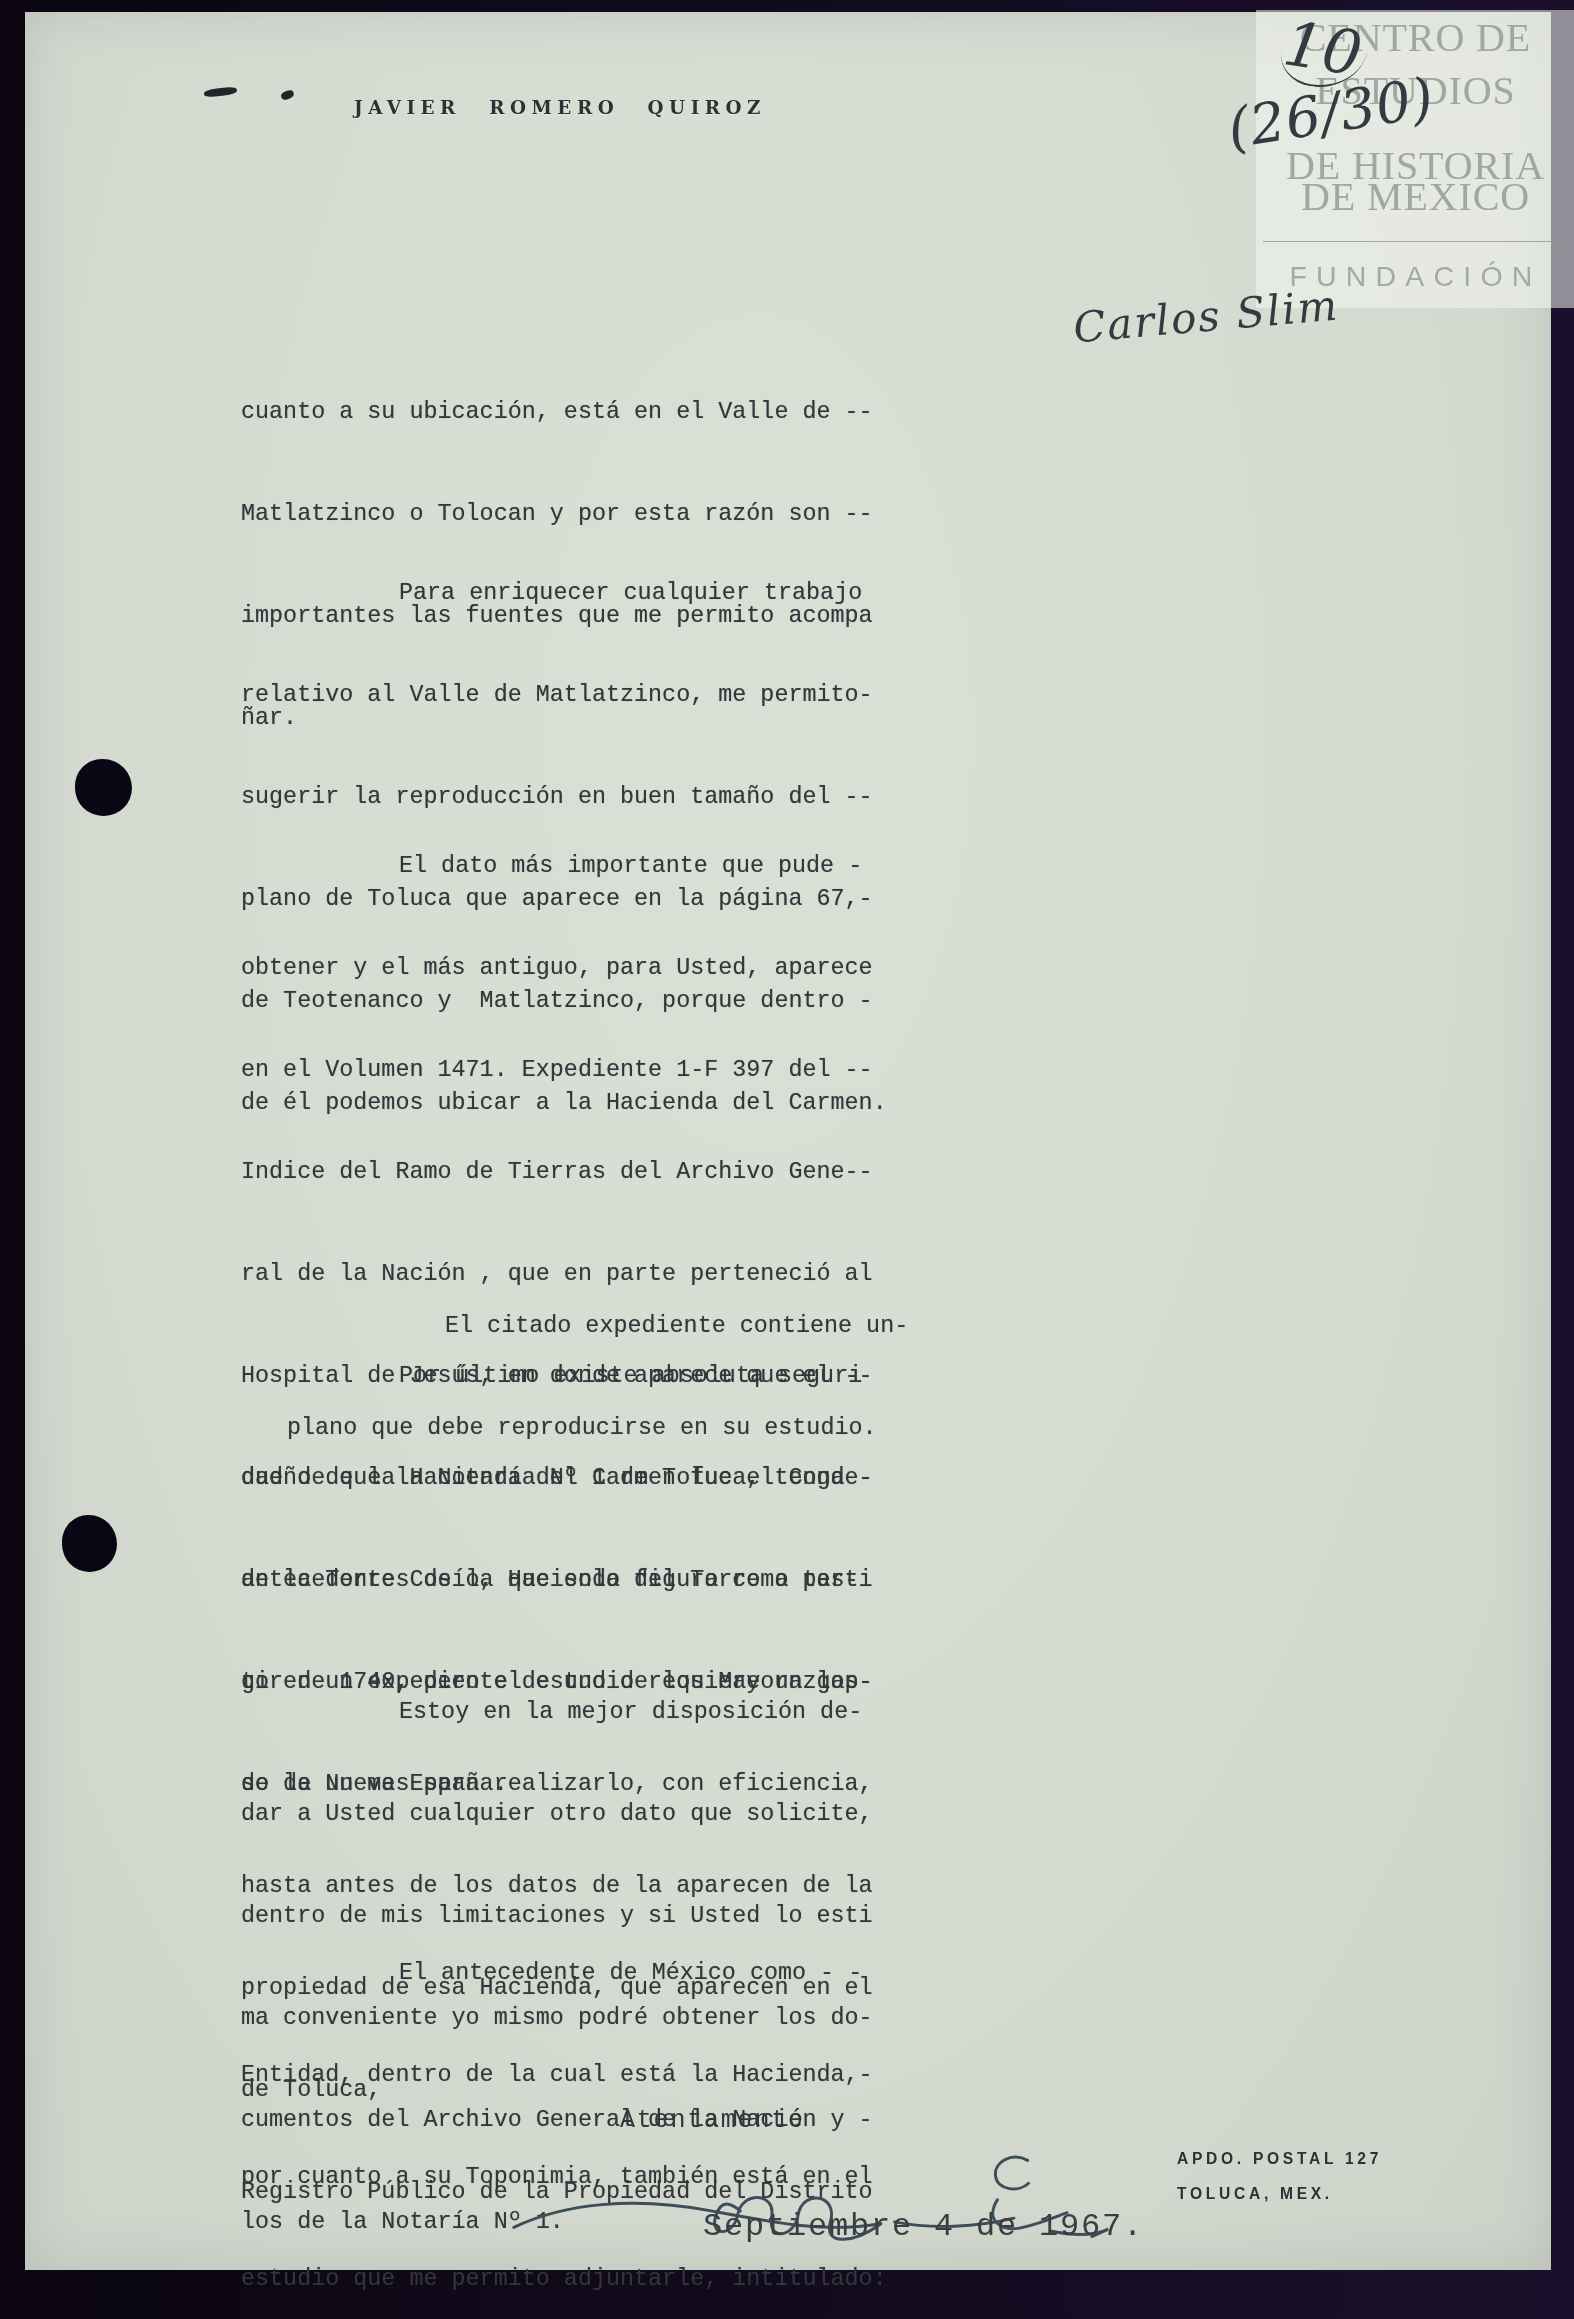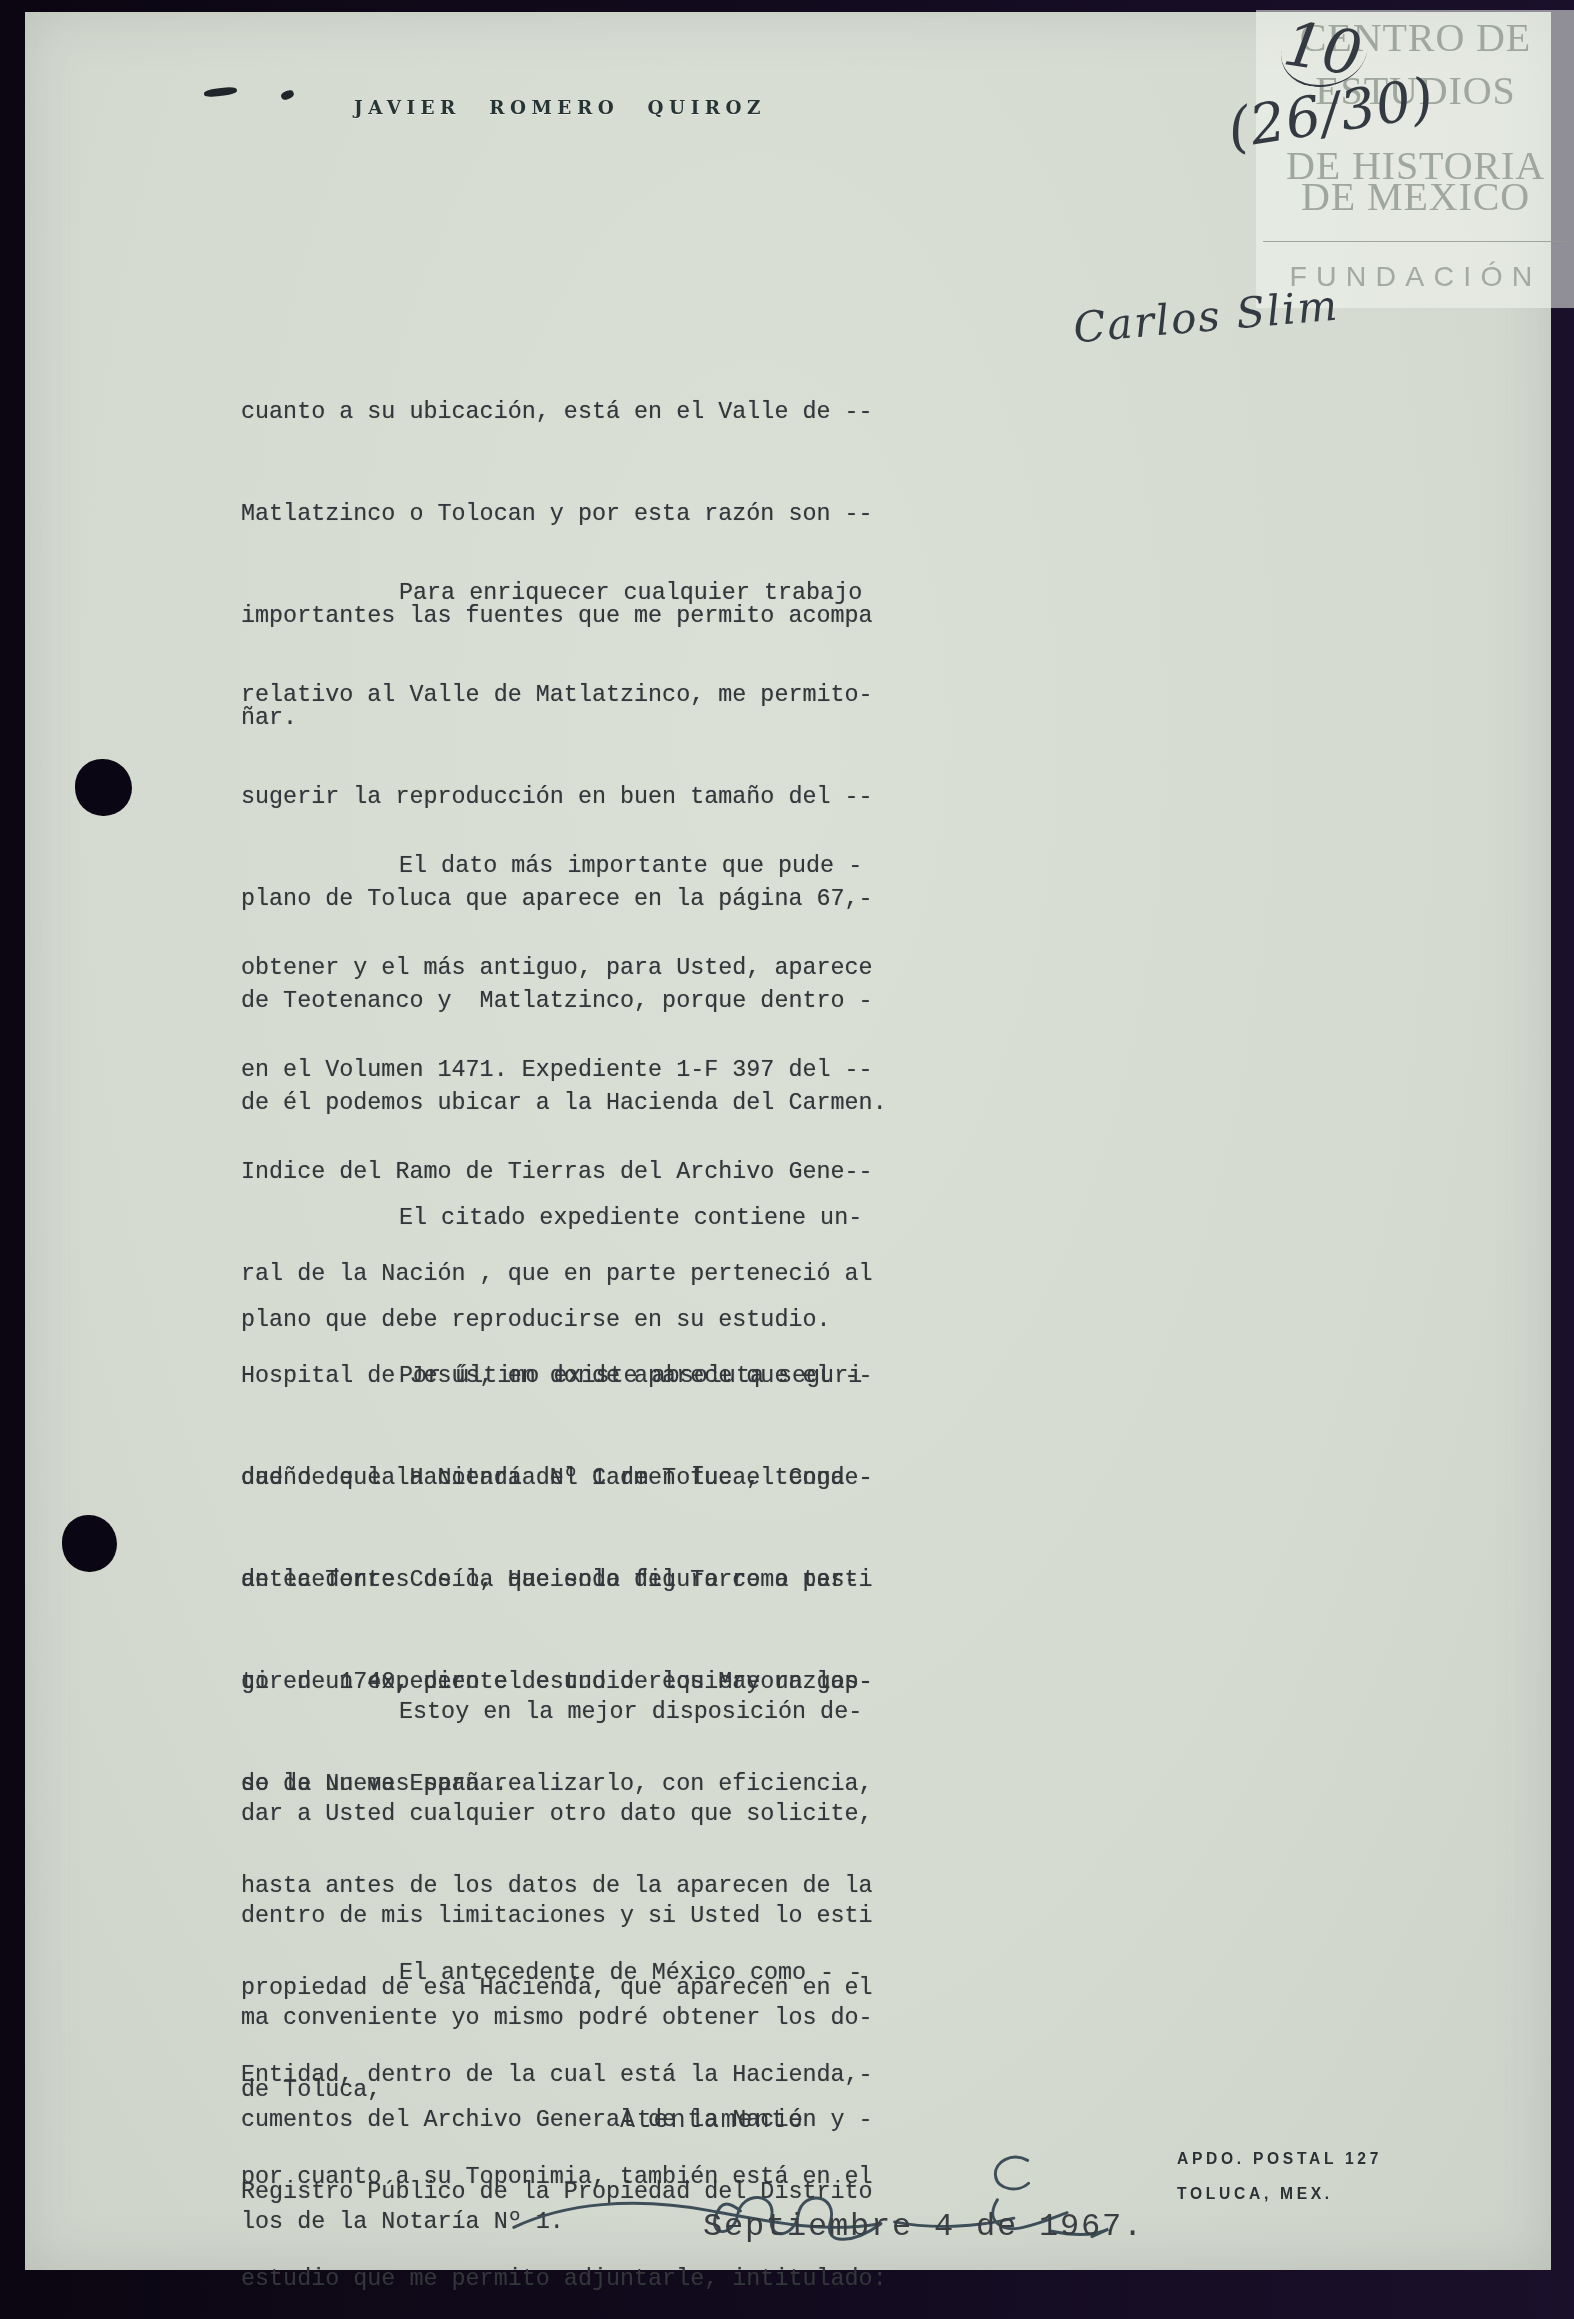--- a/index.html
+++ b/index.html
@@ -128,21 +128,21 @@
     <div class="tl">en el Volumen 1471. Expediente 1-F 397 del --</div>
     <div class="tl">Indice del Ramo de Tierras del Archivo Gene--</div>
     <div class="tl">ral de la Nación , que en parte perteneció al</div>
     <div class="tl">Hospital de Jesús, en donde aparece que el --</div>
     <div class="tl">dueño de la Hacienda del Carmen fue el Conde-</div>
     <div class="tl">de la Torre Cosío, que solo figura como testi</div>
     <div class="tl">go en un expediente de uno de los Mayorazgos-</div>
     <div class="tl">de la Nueva España.</div>
   </div>
 
-  <div class="para" style="top:1133px;">
+  <div class="para" style="top:1241px;margin-left:46px;">
     <div class="tl ind">El citado expediente contiene un-</div>
     <div class="tl">plano que debe reproducirse en su estudio.</div>
   </div>
 
   <div class="para" style="top:1291px;">
     <div class="tl ind">Por último existe absoluta seguri</div>
     <div class="tl">dad de que la Notaría Nº 1 de Toluca, tenga -</div>
     <div class="tl">antecedentes de la Hacienda del Torre a par-</div>
     <div class="tl">tir de 1740, pero el estudio requiere un lap-</div>
     <div class="tl">so de un mes para realizarlo, con eficiencia,</div>

